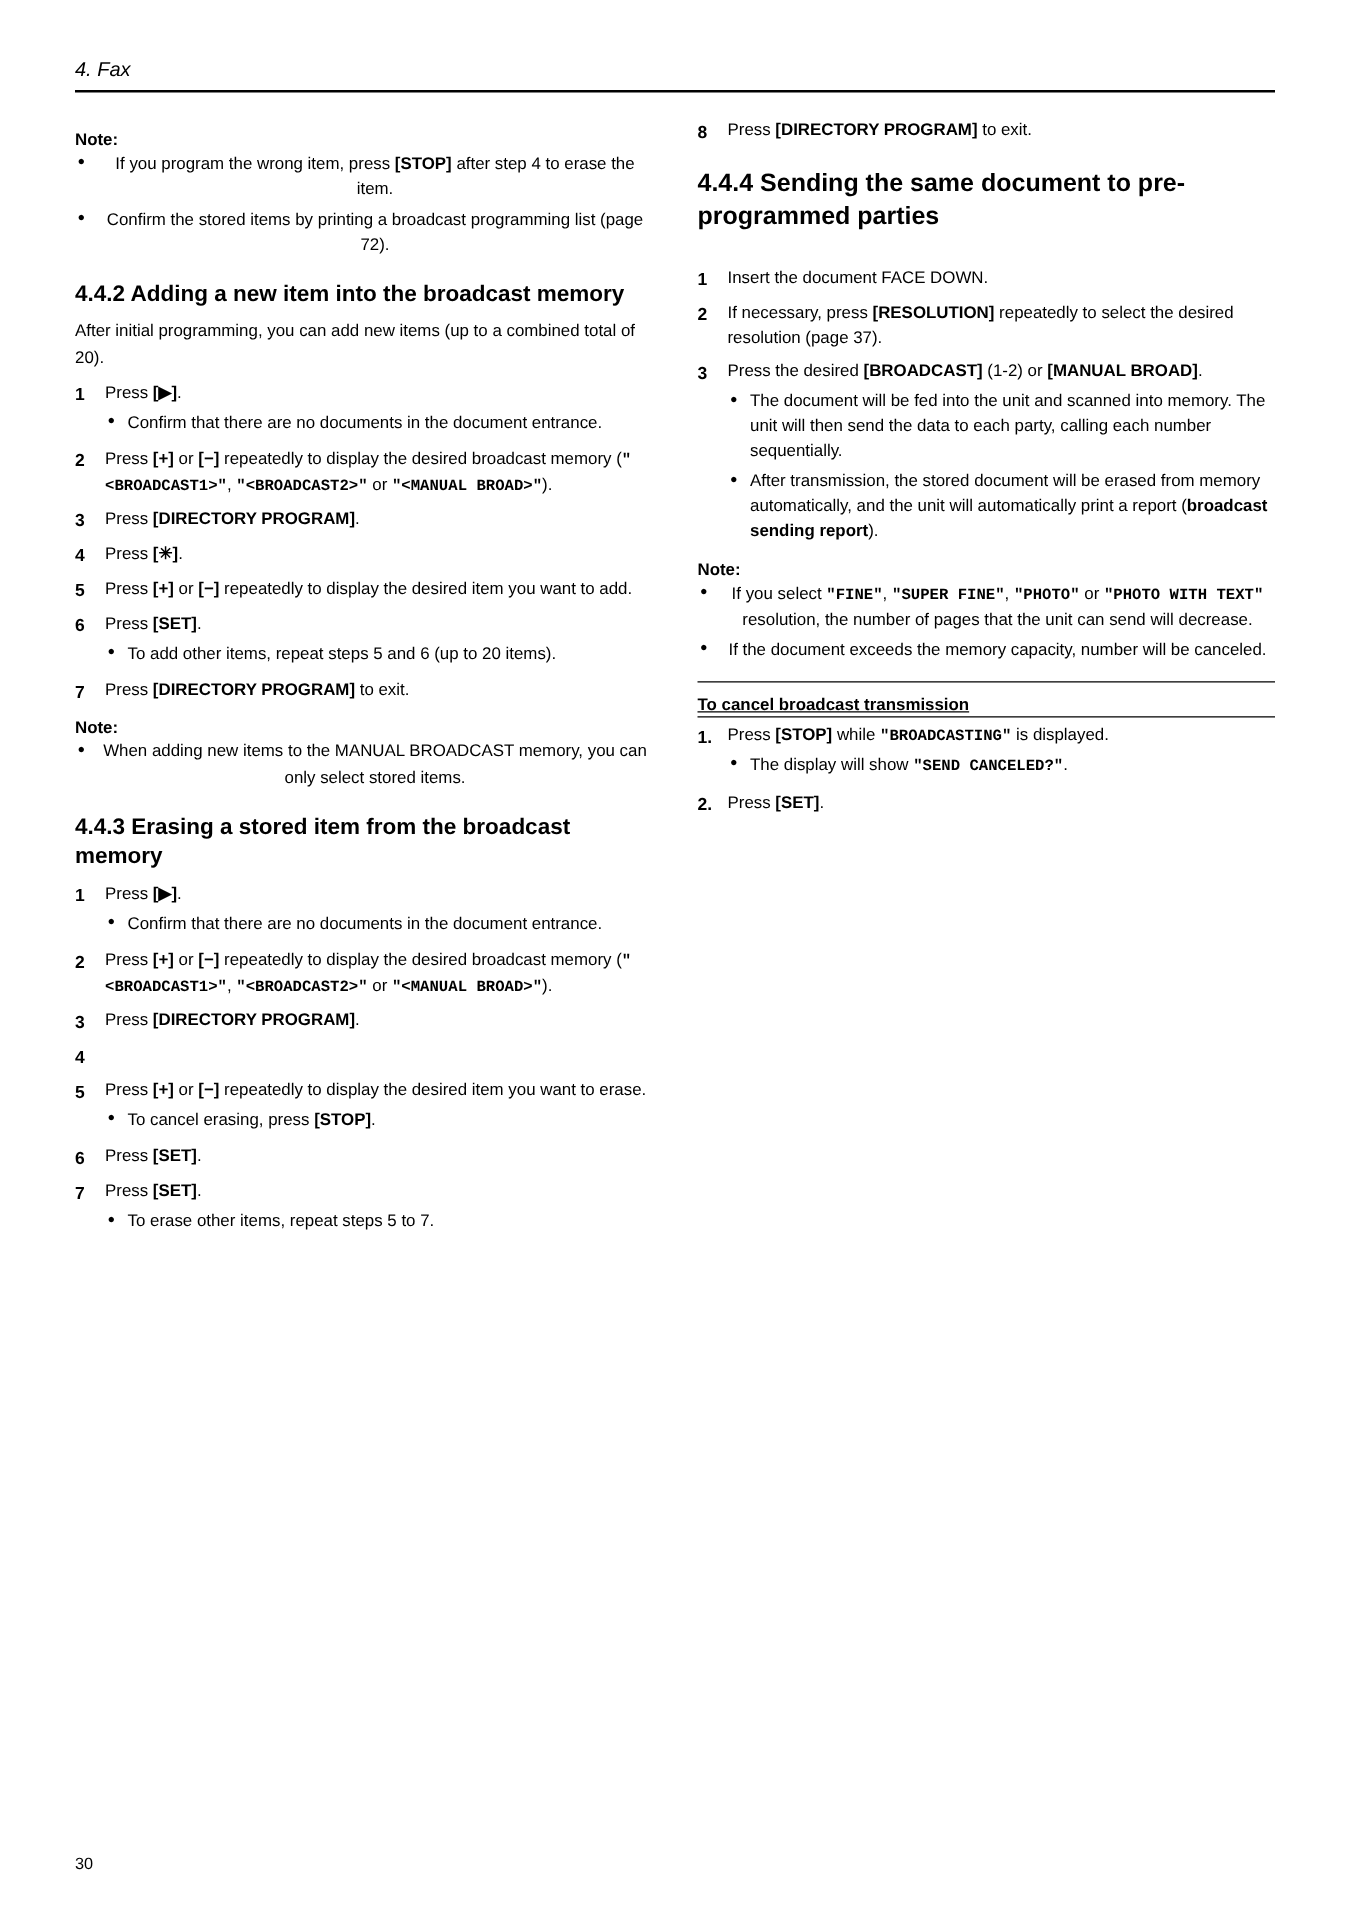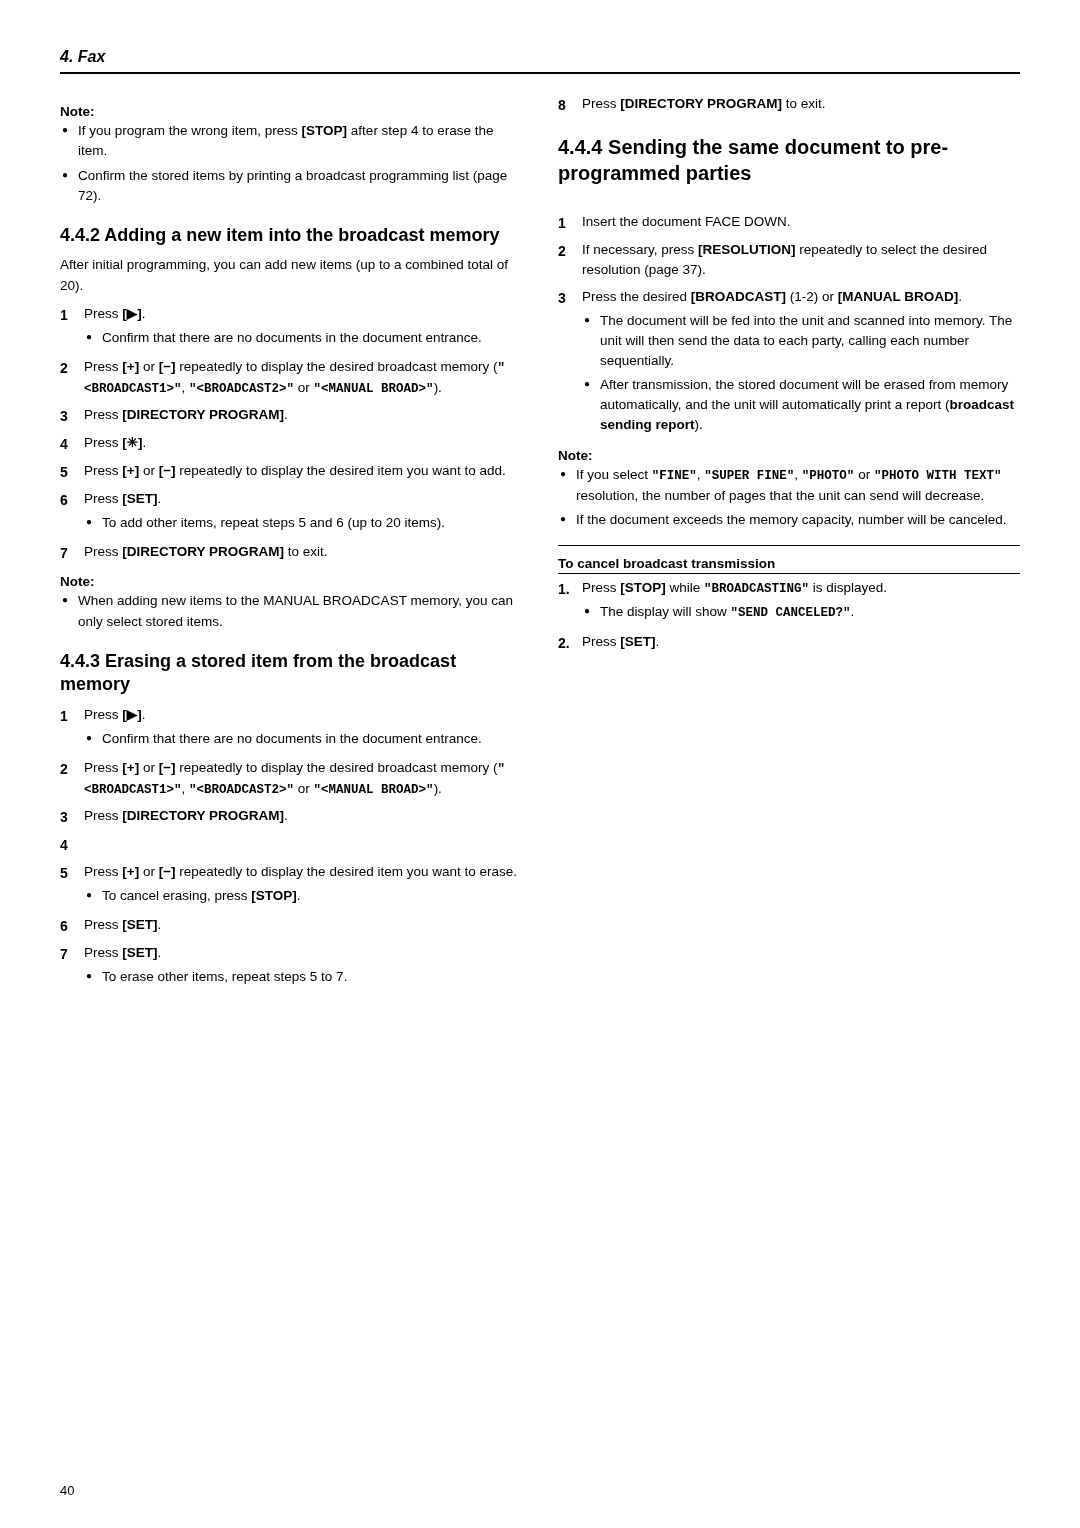--- a/index.html
+++ b/index.html
@@ -19,21 +19,21 @@
     }
     .page-header {
       display: flex;
       align-items: center;
       border-bottom: 2px solid #000;
       padding-bottom: 6px;
       margin-bottom: 20px;
     }
     .page-header-title {
       font-style: italic;
-      font-weight: bold;
+      font-weight: normal;
       font-size: 16px;
     }
     .two-col {
       display: flex;
       gap: 36px;
     }
     .col-left {
       flex: 1;
       min-width: 0;
     }
@@ -63,20 +63,21 @@
       margin: 10px 0 10px 0;
     }
     .note-label {
       font-weight: normal;
       margin-bottom: 2px;
     }
     .note-list {
       list-style: none;
       padding: 0;
       margin: 0;
+      text-align: center;
     }
     .note-list li {
       padding-left: 18px;
       position: relative;
       margin-bottom: 4px;
       line-height: 1.5;
     }
     .note-list li::before {
       content: "●";
       position: absolute;
@@ -134,20 +135,21 @@
       font-family: 'Courier New', Courier, monospace;
       font-size: 12.5px;
       font-weight: bold;
     }
     .subsection-label {
       font-weight: bold;
       margin-top: 10px;
       margin-bottom: 4px;
       border-bottom: 1px solid #000;
       padding-bottom: 2px;
+      text-decoration: underline;
     }
     .page-footer {
       position: absolute;
       bottom: 30px;
       left: 60px;
       font-size: 13px;
     }
     .divider {
       border: none;
       border-top: 1px solid #000;
@@ -336,16 +338,16 @@
         <li>
           <span class="step-num">2.</span>
           <div class="step-content">Press <kbd>[SET]</kbd>.</div>
         </li>
       </ol>
 
     </div>
   </div>
 
   <div class="page-footer">
-    <span>40</span>
+    <span>30</span>
   </div>
 
 </div>
 
 </body></html>

